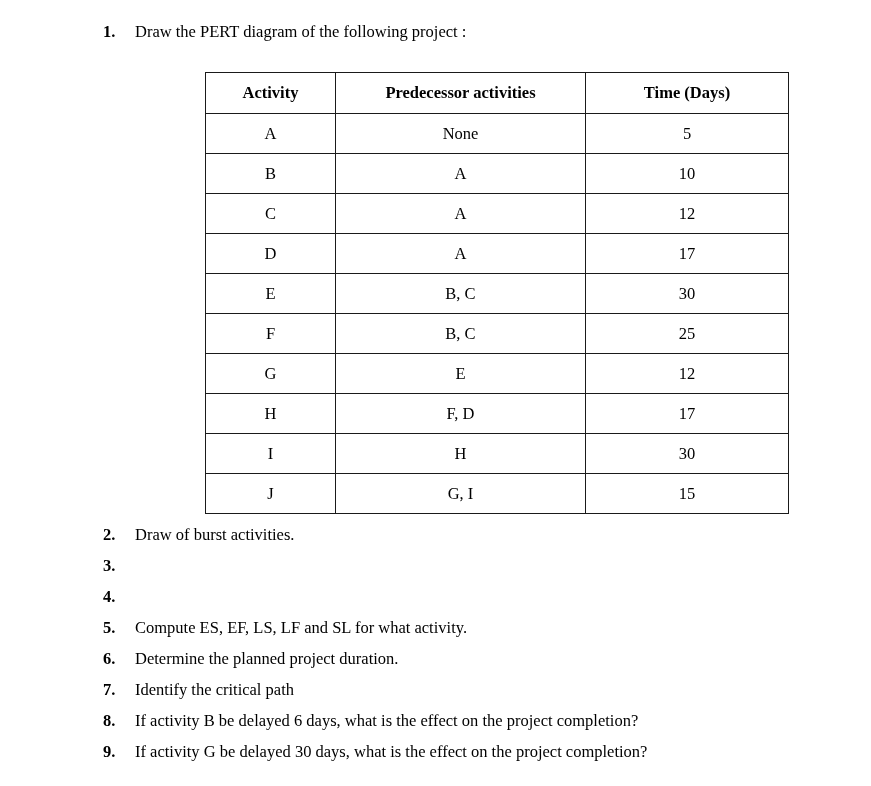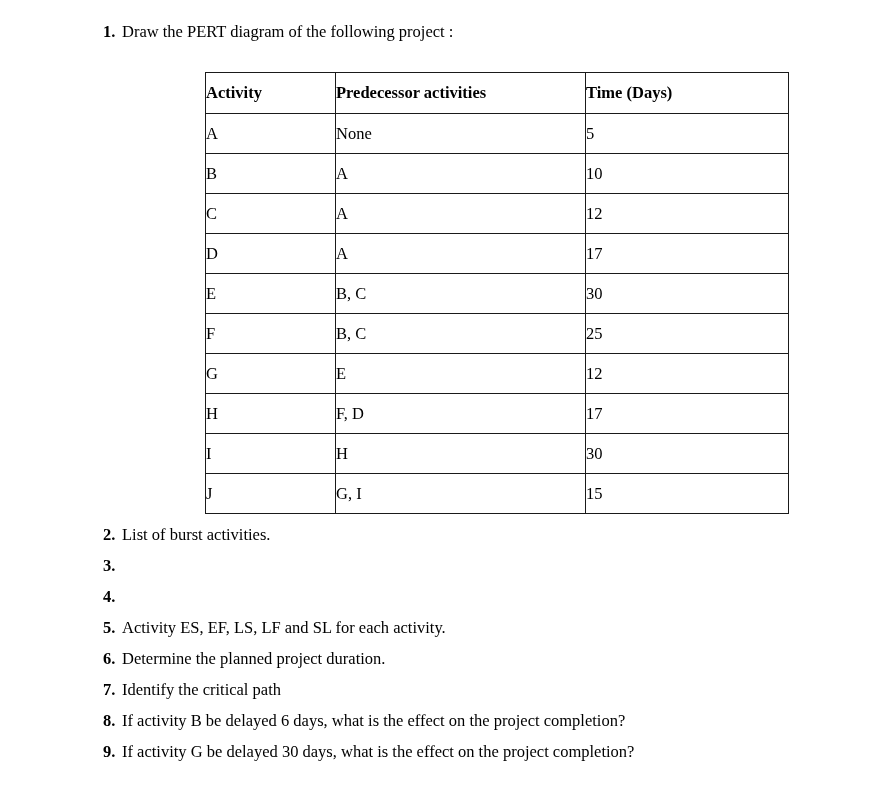--- a/index.html
+++ b/index.html
@@ -31,21 +31,21 @@
     line-height: 20px;
     white-space: nowrap;
   }
   .q-num {
     font-weight: bold;
     width: 15px;
     text-align: left;
     flex: 0 0 auto;
   }
   .q-text {
-    margin-left: 4px;
+    margin-left: 17px;
     flex: 0 0 auto;
   }
 
   #item-1 { left: 103px; top: 22px; }
 
   .q-list-item { left: 103px; }
   #item-2 { top: 525px; }
   #item-3 { top: 556px; }
   #item-4 { top: 587px; }
   #item-5 { top: 618px; }
@@ -61,21 +61,21 @@
     top: 72px;
     width: 583px;
   }
   table.pert {
     border-collapse: collapse;
     width: 583px;
     table-layout: fixed;
   }
   table.pert td, table.pert th {
     border: 1.4px solid #1a1a1a;
-    text-align: left;
+    text-align: center;
     vertical-align: middle;
     font-size: 16.5px;
     padding: 0;
   }
   table.pert th {
     height: 40px;
     font-weight: bold;
     font-size: 16.5px;
   }
   table.pert td {
@@ -160,31 +160,31 @@
           <td>J</td>
           <td>G, I</td>
           <td>15</td>
         </tr>
       </tbody>
     </table>
   </div>
 
   <div class="q-item q-list-item" id="item-2">
     <span class="q-num">2.</span>
-    <span class="q-text">List of burst activities.</span>
+    <span class="q-text">Draw of burst activities.</span>
   </div>
   <div class="q-item q-list-item" id="item-3">
     <span class="q-num">3.</span>
   </div>
   <div class="q-item q-list-item" id="item-4">
     <span class="q-num">4.</span>
   </div>
   <div class="q-item q-list-item" id="item-5">
     <span class="q-num">5.</span>
-    <span class="q-text">Activity ES, EF, LS, LF and SL for each activity.</span>
+    <span class="q-text">Compute ES, EF, LS, LF and SL for what activity.</span>
   </div>
   <div class="q-item q-list-item" id="item-6">
     <span class="q-num">6.</span>
     <span class="q-text">Determine the planned project duration.</span>
   </div>
   <div class="q-item q-list-item" id="item-7">
     <span class="q-num">7.</span>
     <span class="q-text">Identify the critical path</span>
   </div>
   <div class="q-item q-list-item" id="item-8">

